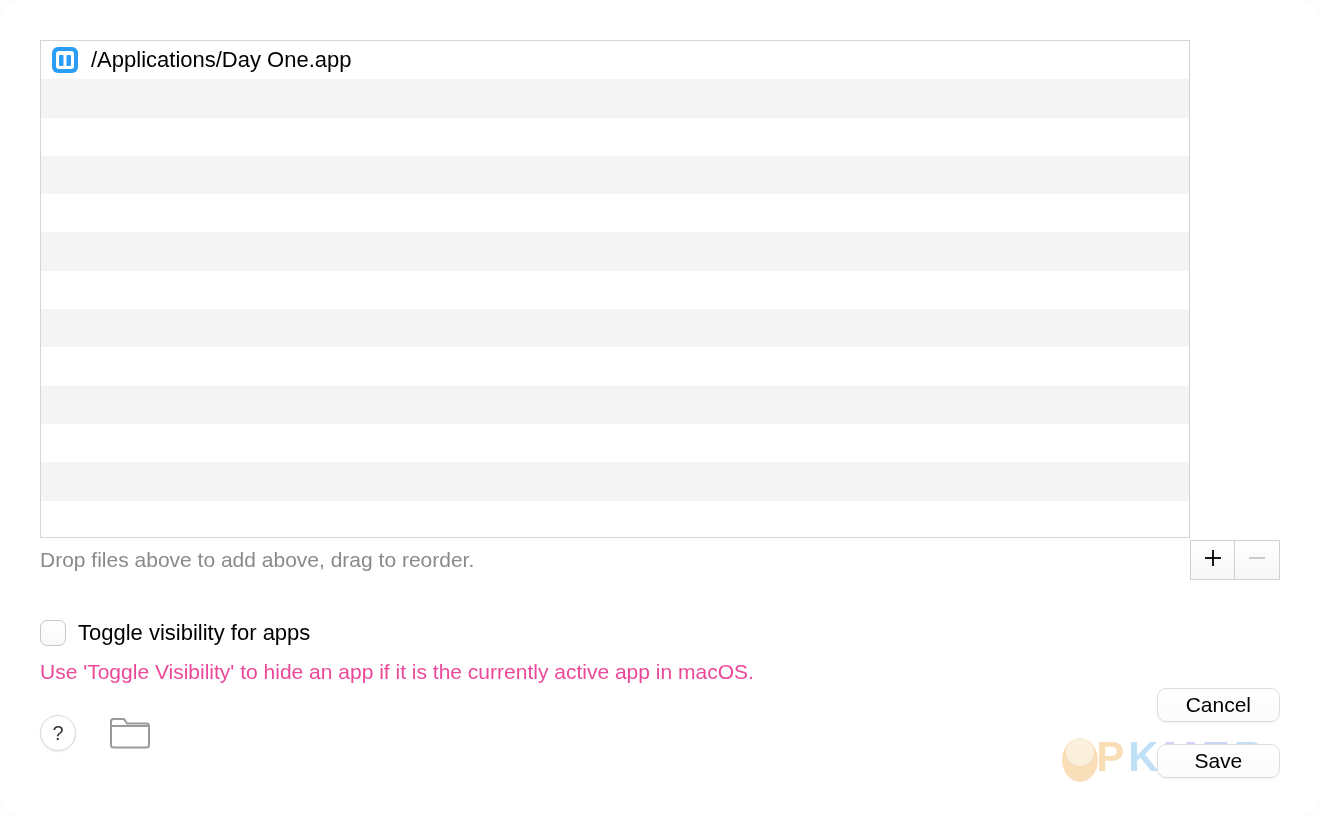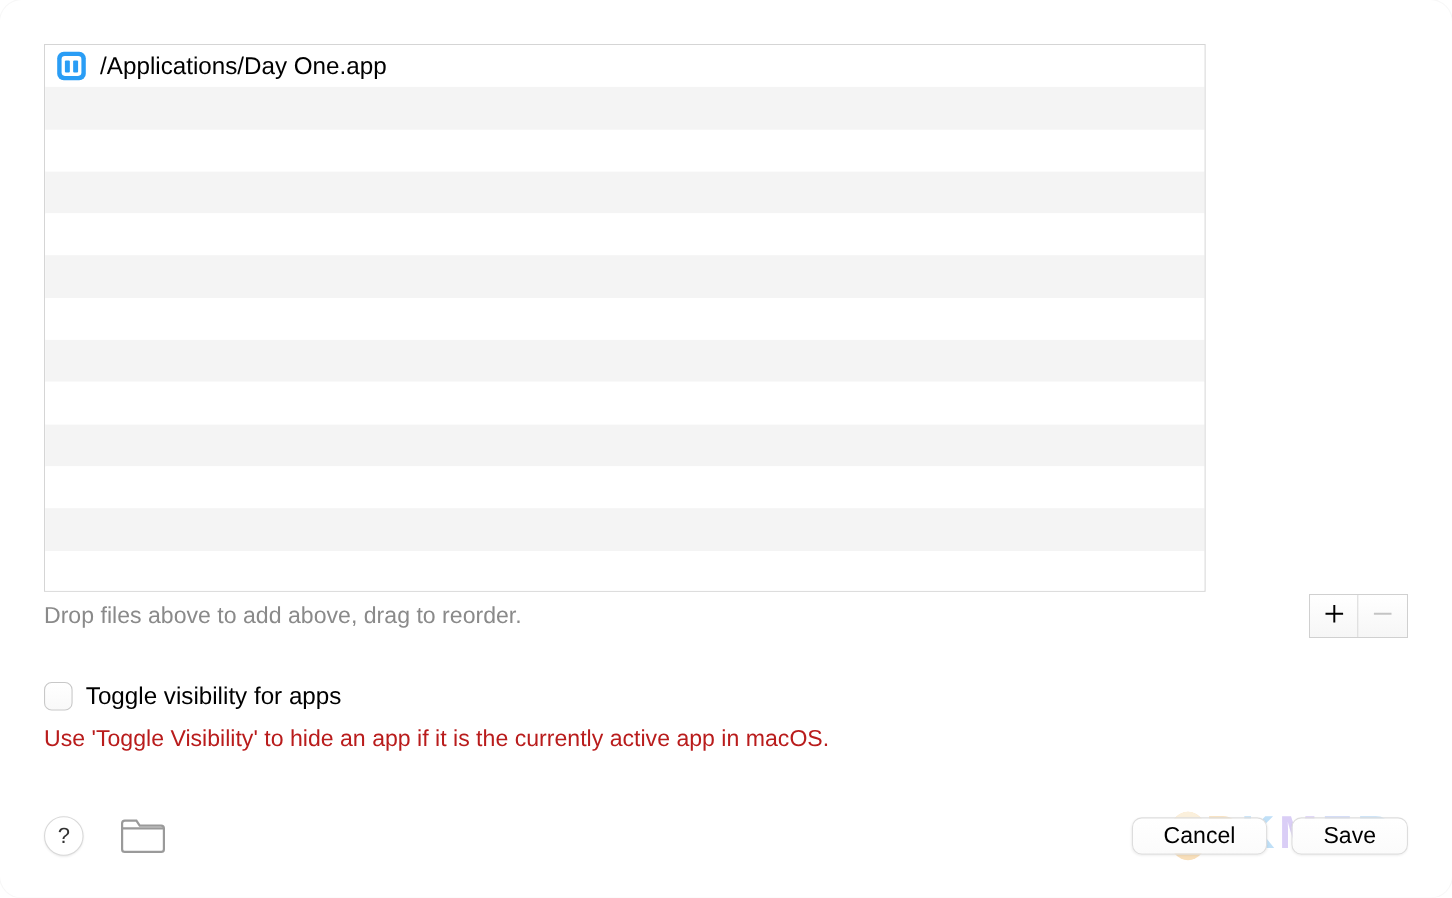--- a/index.html
+++ b/index.html
@@ -18,21 +18,21 @@
       width: 1320px;
       height: 816px;
       background: #ffffff;
       border-radius: 20px;
       padding: 40px;
       position: relative;
       box-shadow: 0 0 0 1px rgba(0,0,0,0.03);
     }
     .file-list {
       border: 1px solid #d5d5d5;
-      width: 1056px;
+      width: 1150px;
       height: 498px;
       overflow: hidden;
       background: #ffffff;
     }
     .file-row {
       height: 38.3px;
       display: flex;
       align-items: center;
       padding: 0 10px;
       font-size: 22px;
@@ -98,21 +98,21 @@
       background: linear-gradient(#ffffff, #f9f9f9);
       cursor: pointer;
       flex-shrink: 0;
     }
     .checkbox-label {
       font-size: 22px;
       color: #000000;
     }
     .description-text {
       font-size: 21px;
-      color: #b91c1c;
+      color: #ec4899;
       margin-top: 14px;
     }
     .footer-row {
       display: flex;
       justify-content: space-between;
       align-items: center;
       position: absolute;
       bottom: 38px;
       left: 40px;
       right: 40px;
@@ -142,20 +142,21 @@
       background: none;
       border: none;
       cursor: pointer;
       display: flex;
       align-items: center;
       justify-content: center;
     }
     .footer-right {
       display: flex;
       gap: 22px;
+      flex-direction: column;
     }
     .action-btn {
       padding: 4px 28px;
       font-size: 21px;
       color: #000000;
       background: linear-gradient(#ffffff, #fbfbfb);
       border: 1px solid #dddddd;
       border-radius: 9px;
       box-shadow: 0 1px 2px rgba(0,0,0,0.06);
       cursor: pointer;

